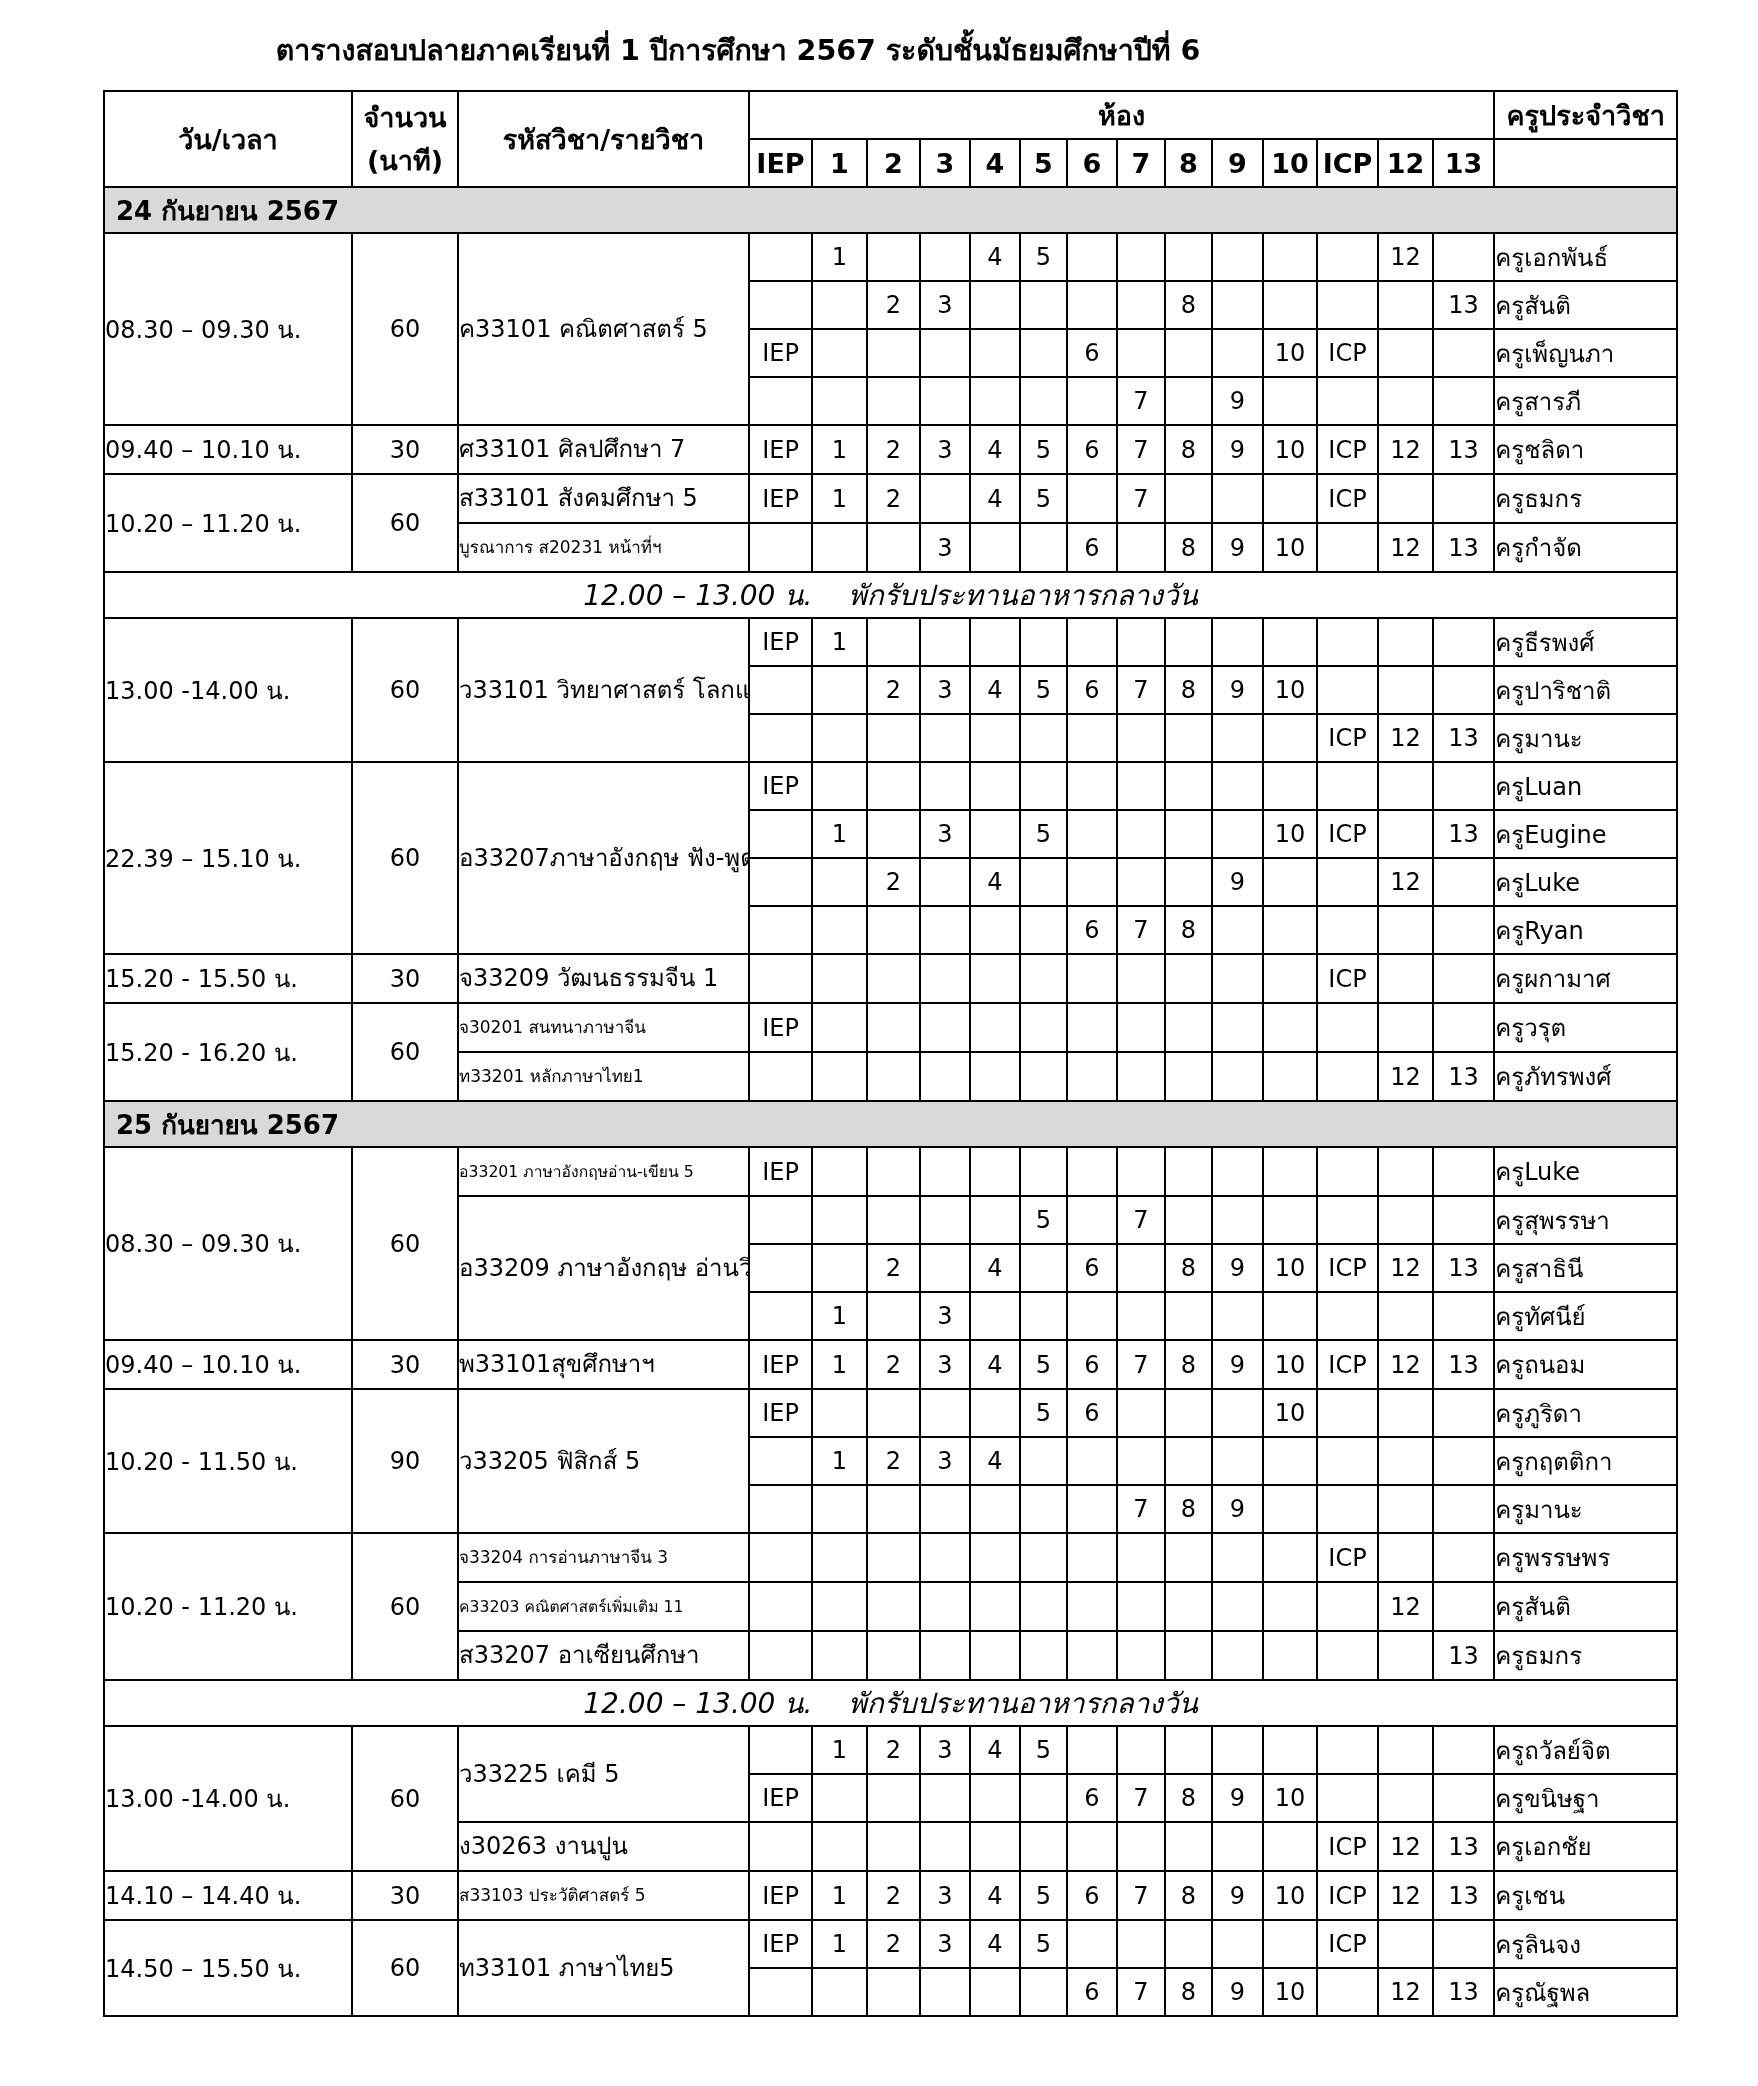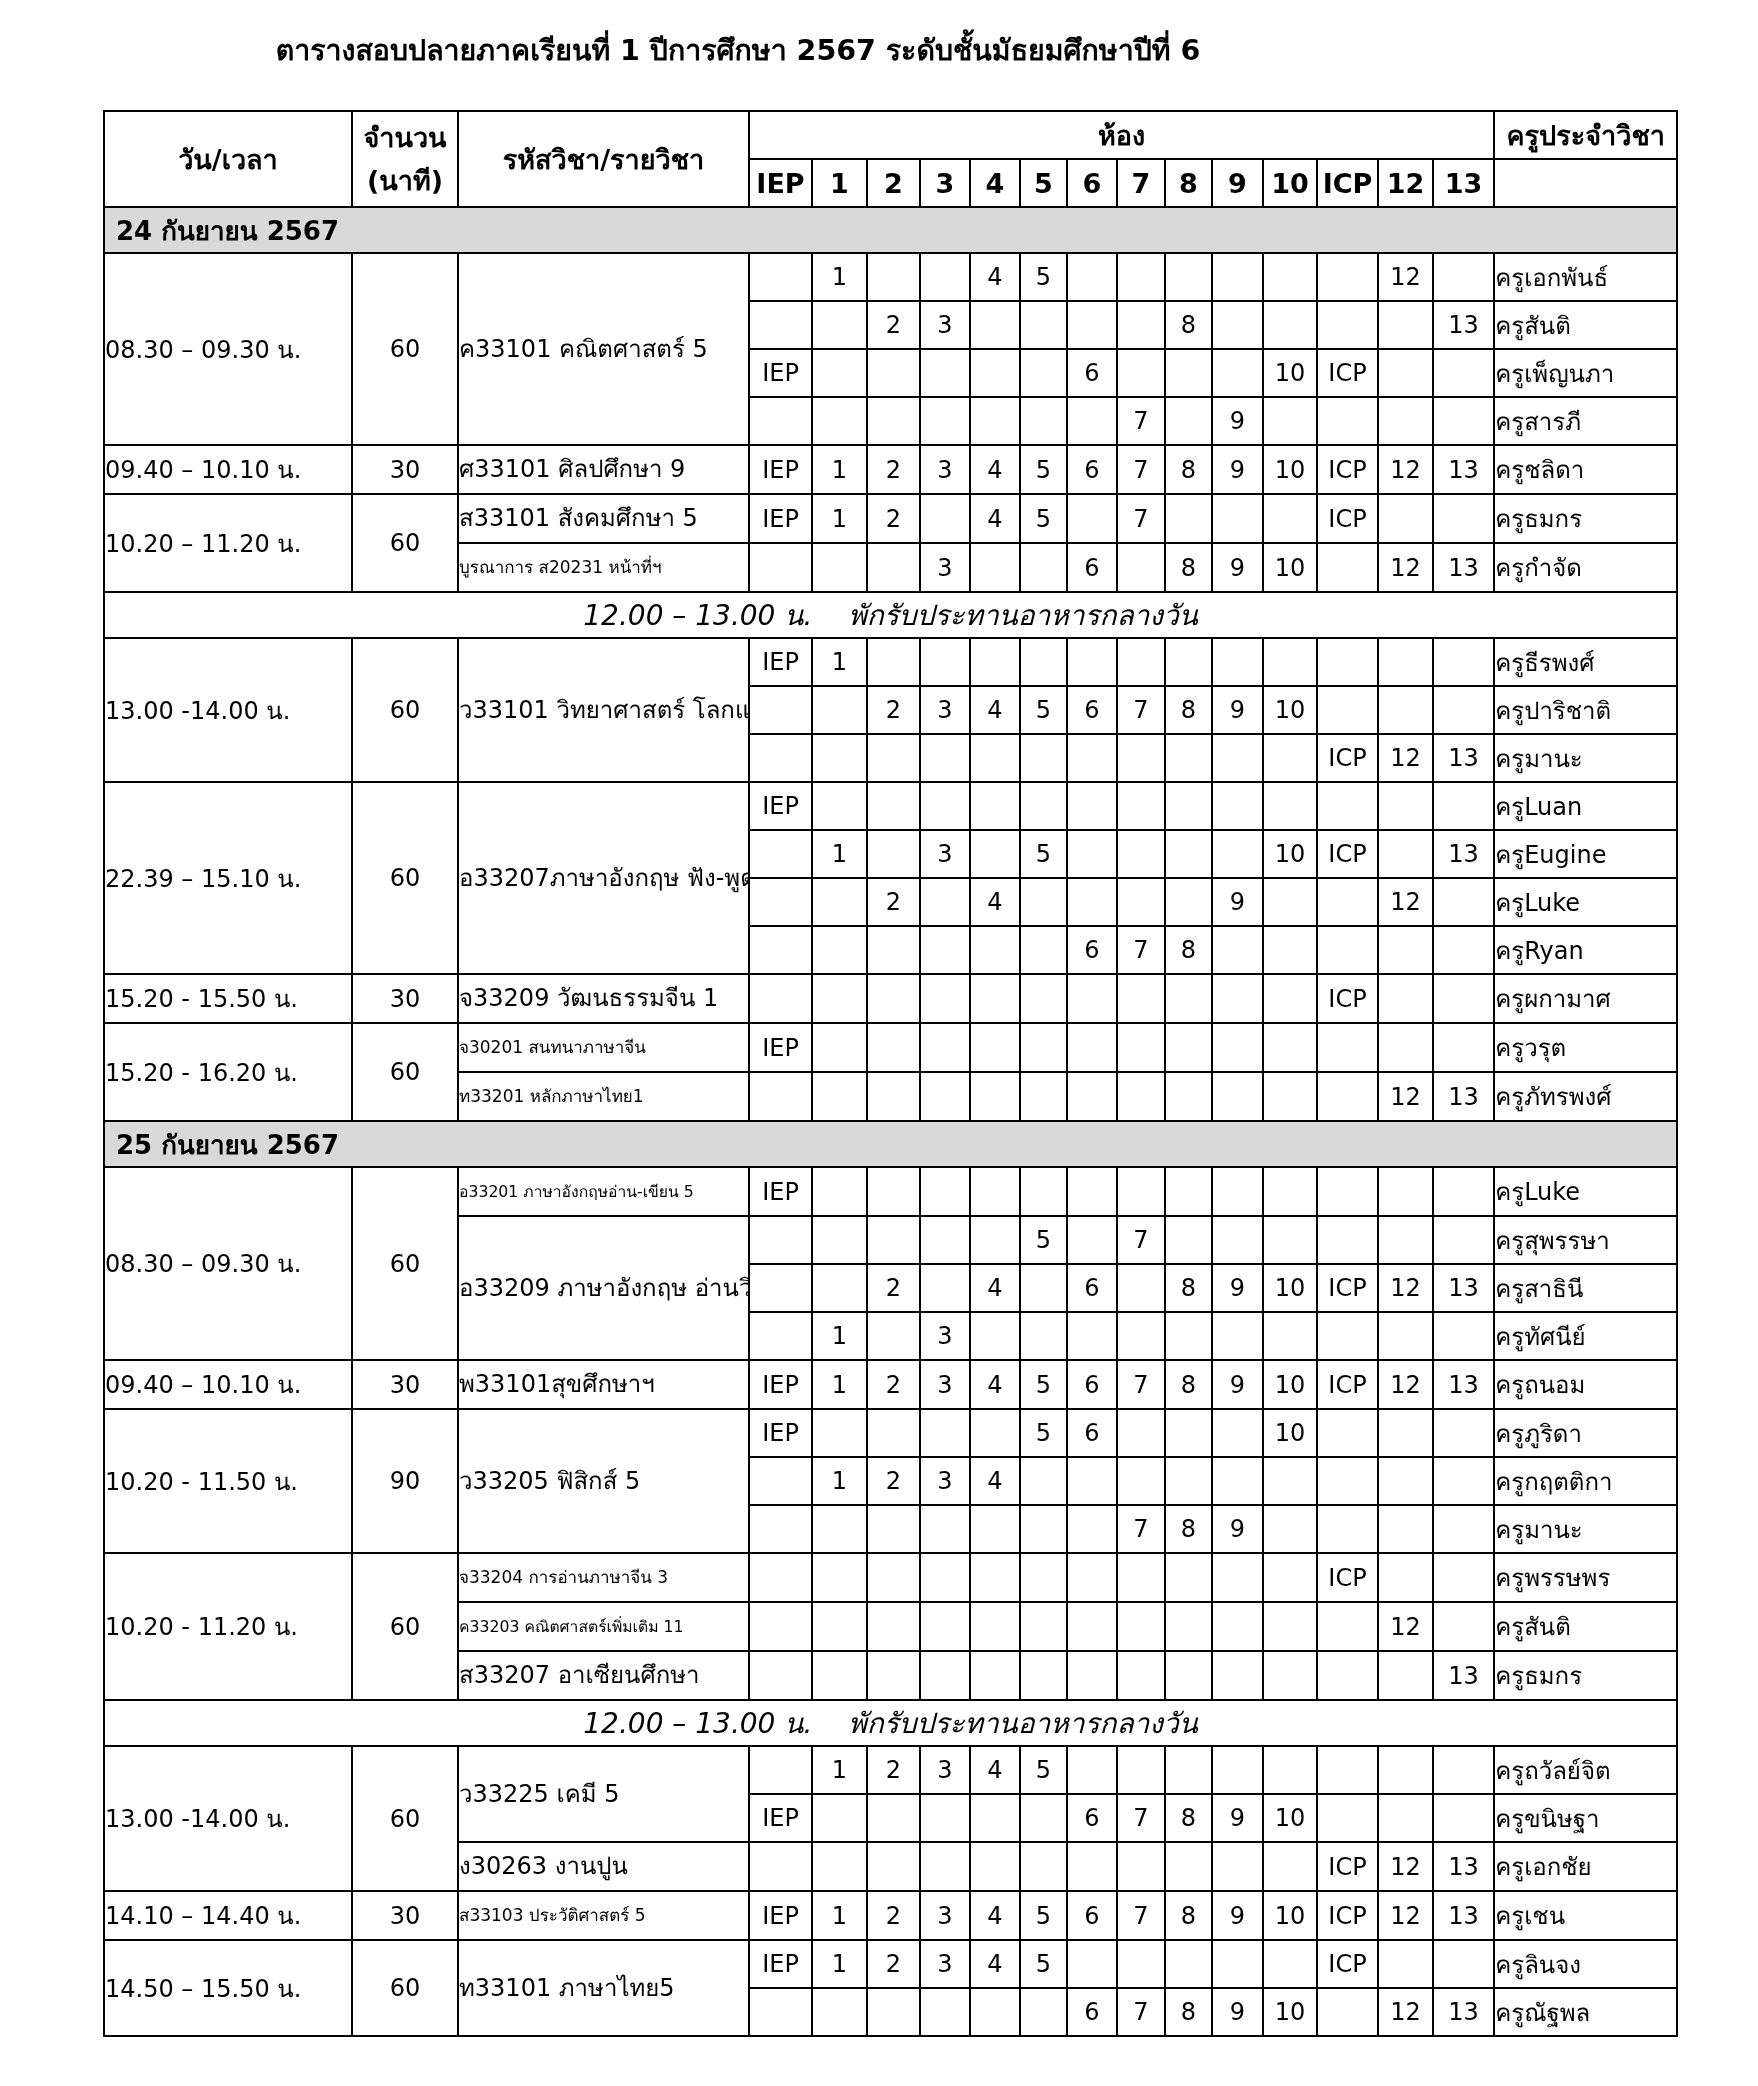--- a/index.html
+++ b/index.html
@@ -1,18 +1,18 @@
 <!DOCTYPE html>
 <html style="font-size:11.4px"><head>
 <meta charset="utf-8">
 <style>
   html, body { margin: 0; padding: 0; background: #ffffff; }
   body { width: 1759px; height: 2087px; position: relative; font-family: "DejaVu Sans", sans-serif; color: #000; }
   .title { position: absolute; top: 27px; left: 0; width: 1476px; text-align: center; font-size: 28.5px; font-weight: bold; }
-  table.sched { position: absolute; left: 103px; top: 110px; width: 1573px; border-collapse: collapse; table-layout: fixed; }
+  table.sched { position: absolute; left: 103px; top: 90px; width: 1573px; border-collapse: collapse; table-layout: fixed; }
   table.sched td, table.sched th { border: 2.1px solid #000; padding: 0; font-size: 24px; height: 46px; vertical-align: middle; overflow: hidden; white-space: nowrap; }
   table.sched th { font-weight: bold; text-align: center; font-size: 27px; }
   th.hdr-tall { height: 96px; }
   th.sub { font-size: 21.4px; }
   td.room { text-align: center; font-size: 20px; font-weight: normal; }
   td.time { text-align: left; vertical-align: top; padding-top: 7.1px; border-radius: 27px; }
   td.mins { text-align: center; vertical-align: top; padding-top: 7.1px; }
   td.subject { padding-left: 10px; vertical-align: top; padding-top: 7.1px; white-space: normal; line-height: 47px; }
   td.subject.small { font-size: 17px; }
   td.subject.xsmall { font-size: 15.7px; border-radius: 21px; }
@@ -147,21 +147,21 @@
         <td class="room">9</td>
         <td class="room"></td>
         <td class="room"></td>
         <td class="room"></td>
         <td class="room"></td>
         <td class="teacher">ครูสารภี</td>
       </tr>
       <tr>
         <td class="time" rowspan="1">09.40 – 10.10 น.</td>
         <td class="mins" rowspan="1">30</td>
-        <td class="subject" rowspan="1">ศ33101 ศิลปศึกษา 9</td>
+        <td class="subject" rowspan="1">ศ33101 ศิลปศึกษา 7</td>
         <td class="room">IEP</td>
         <td class="room">1</td>
         <td class="room">2</td>
         <td class="room">3</td>
         <td class="room">4</td>
         <td class="room">5</td>
         <td class="room">6</td>
         <td class="room">7</td>
         <td class="room">8</td>
         <td class="room">9</td>

